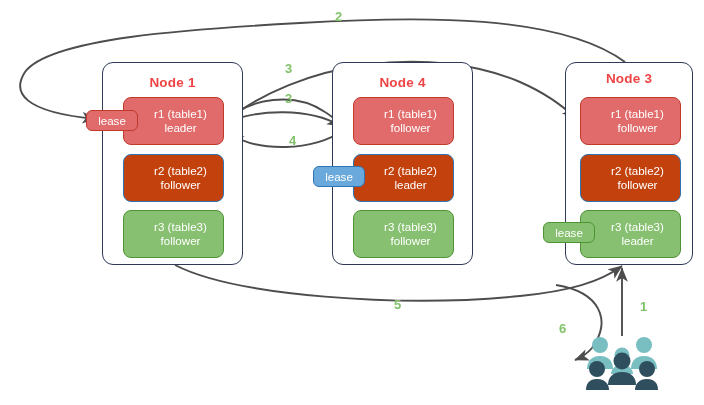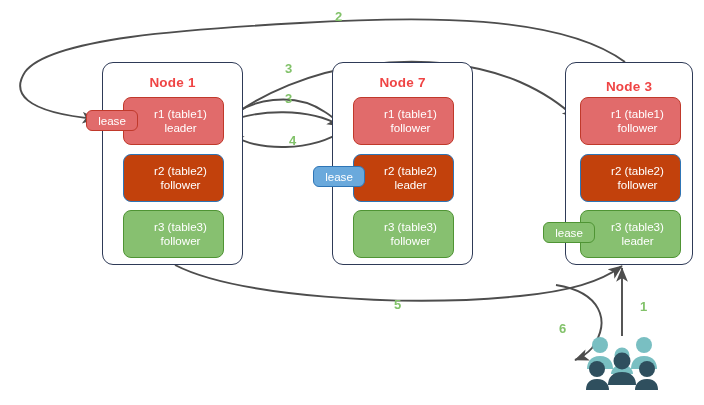--- a/index.html
+++ b/index.html
@@ -66,38 +66,38 @@
       <span>r2 (table2)</span>
       <span>follower</span>
     </div>
     <div class="replica rep-green" style="left:20px;top:147px;width:101px;height:48px;">
       <span>r3 (table3)</span>
       <span>follower</span>
     </div>
   </div>
 
   <div class="node-box" style="left:332px;top:62px;width:141px;height:203px;">
-    <div class="node-title" style="top:12px;">Node 7</div>
+    <div class="node-title" style="top:12px;">Node 4</div>
 
     <div class="replica rep-red" style="left:20px;top:34px;width:101px;height:48px;">
       <span>r1 (table1)</span>
       <span>follower</span>
     </div>
     <div class="replica rep-blue" style="left:20px;top:91px;width:101px;height:48px;">
       <span>r2 (table2)</span>
       <span>leader</span>
     </div>
     <div class="replica rep-green" style="left:20px;top:147px;width:101px;height:48px;">
       <span>r3 (table3)</span>
       <span>follower</span>
     </div>
   </div>
 
   <div class="node-box" style="left:565px;top:62px;width:128px;height:203px;">
-    <div class="node-title" style="top:16px;">Node 3</div>
+    <div class="node-title" style="top:8px;">Node 3</div>
 
     <div class="replica rep-red" style="left:14px;top:34px;width:101px;height:48px;">
       <span>r1 (table1)</span>
       <span>follower</span>
     </div>
     <div class="replica rep-blue" style="left:14px;top:91px;width:101px;height:48px;">
       <span>r2 (table2)</span>
       <span>follower</span>
     </div>
     <div class="replica rep-green" style="left:14px;top:147px;width:101px;height:48px;">

